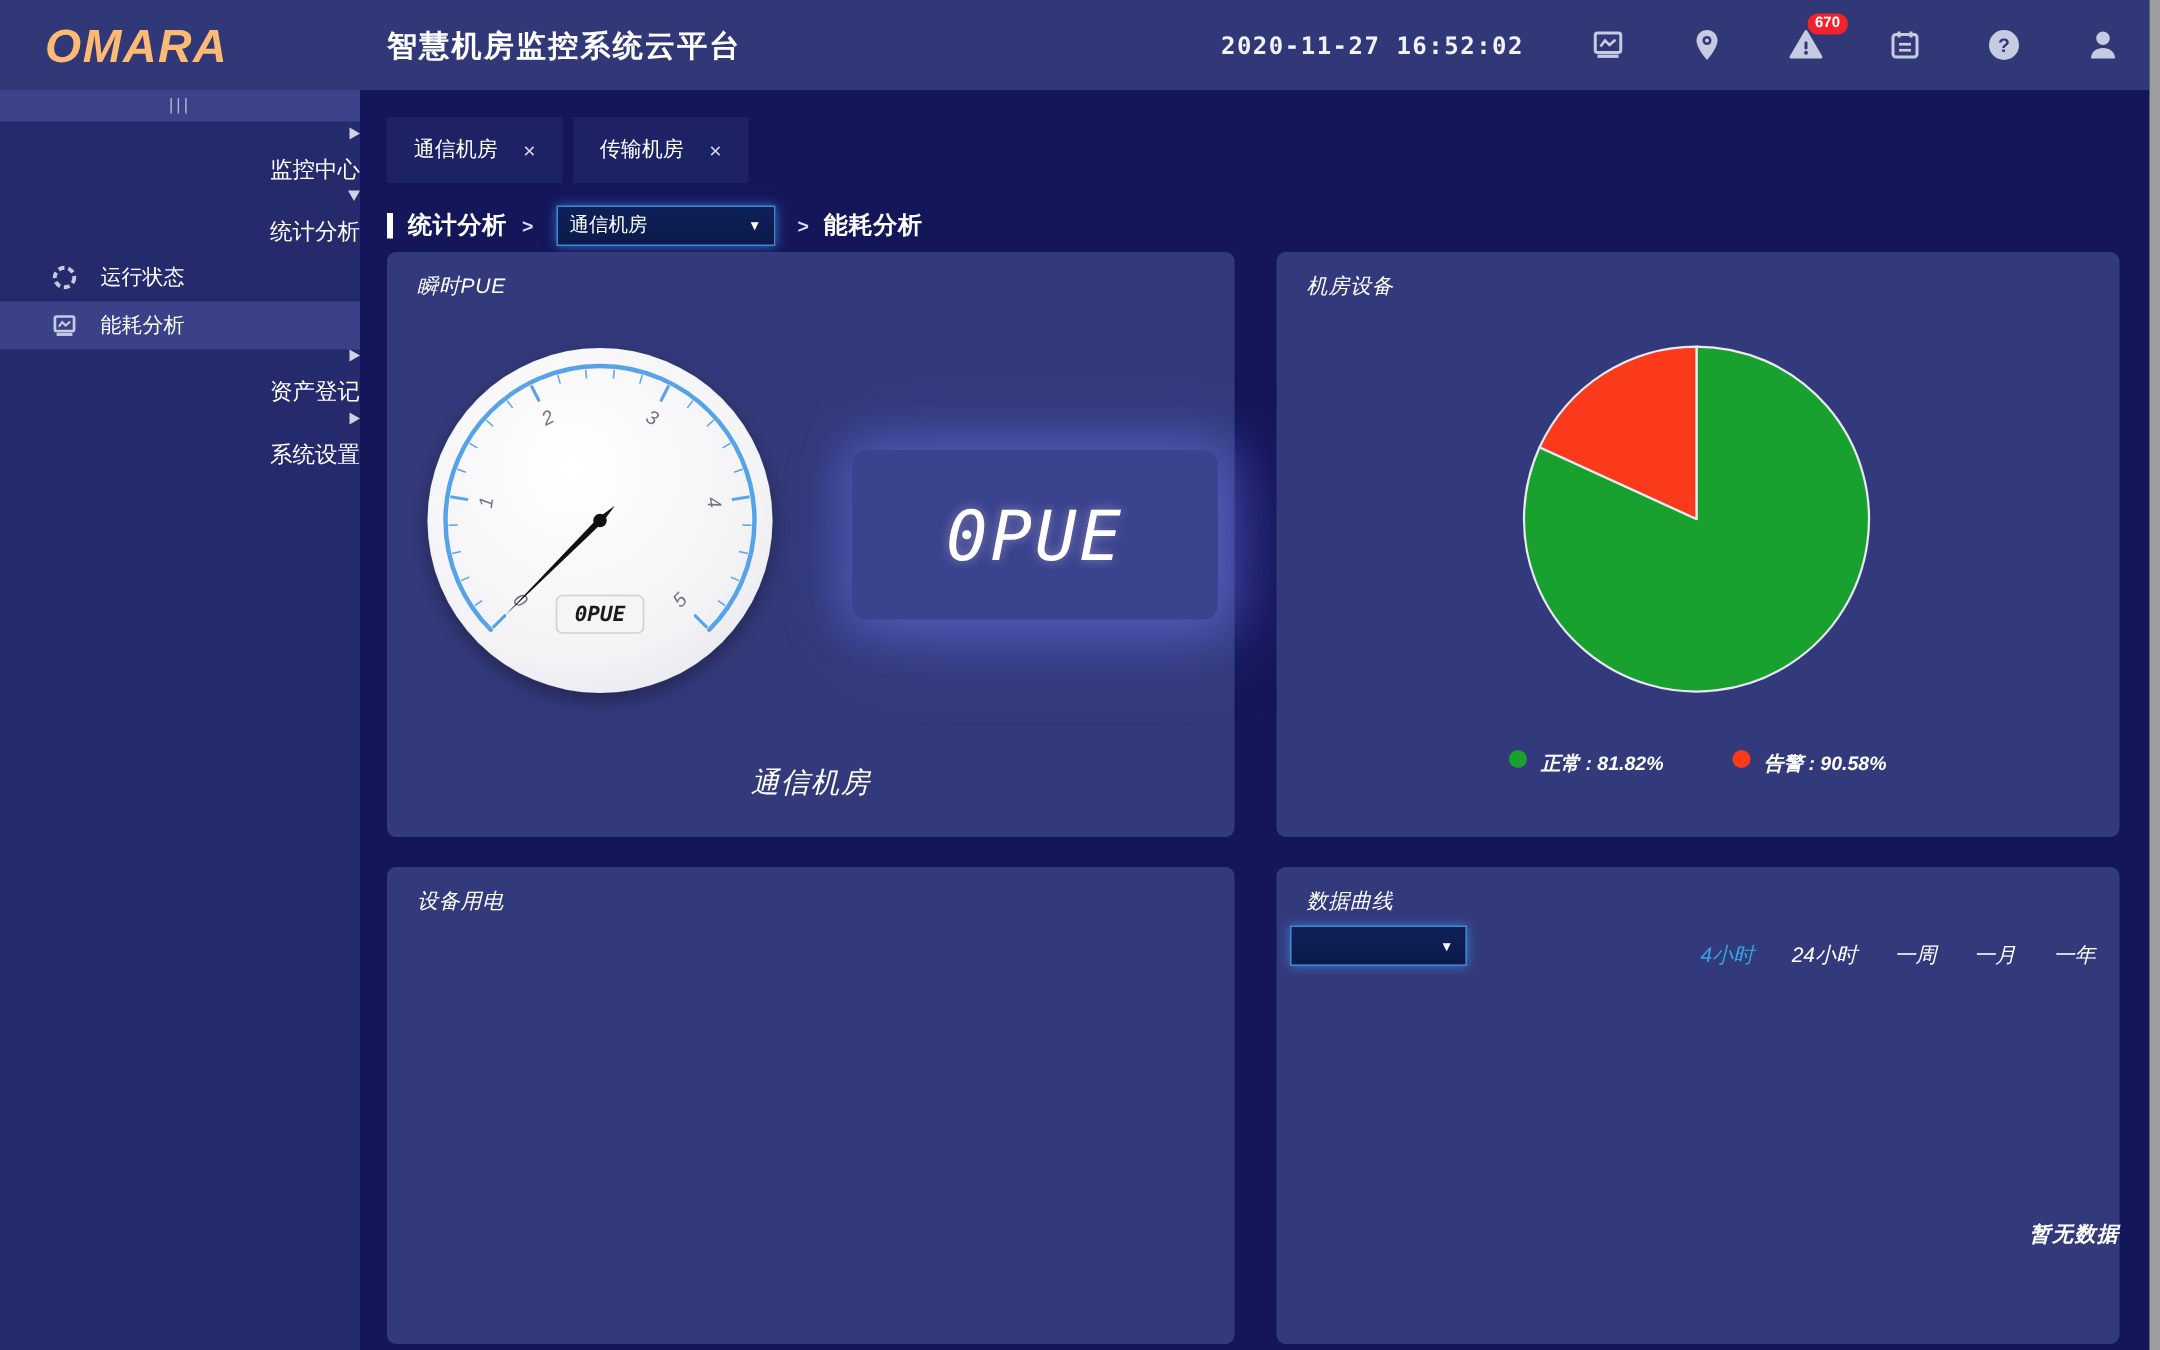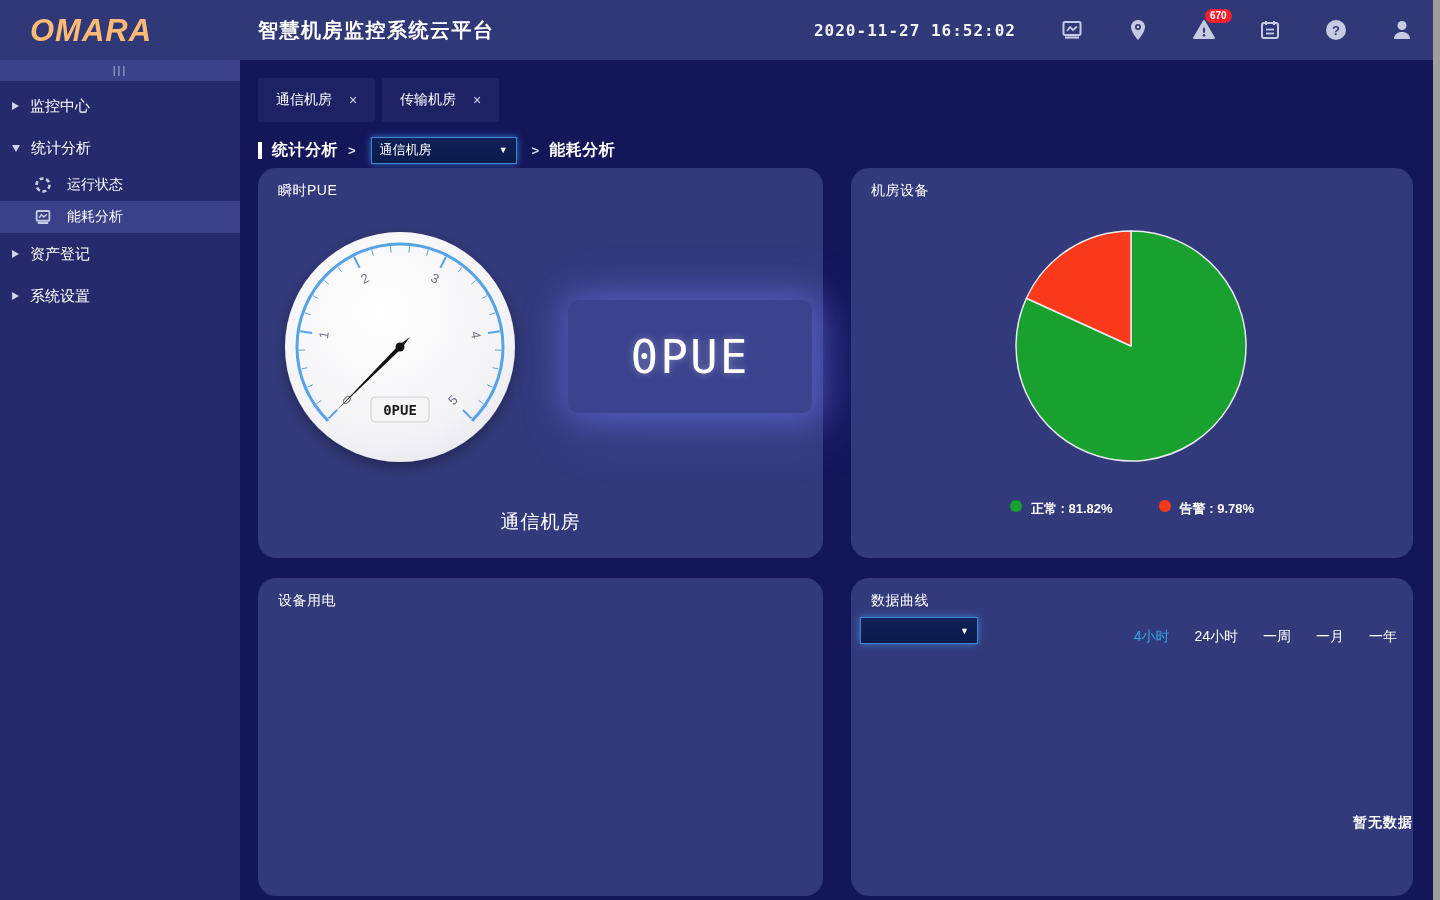--- a/index.html
+++ b/index.html
@@ -20,22 +20,22 @@
   .hicon { position:relative; width:24px; height:24px; display:flex; align-items:center;
           justify-content:center; cursor:pointer; }
   .badge { position:absolute; top:-9px; left:13px; background:#f5222d; color:#fff;
           font-size:10px; line-height:14px; padding:0 5px; border-radius:8px; font-weight:bold; }
 
   
   .sidebar { position:absolute; top:60px; left:0; width:240px; height:840px; background:#242a6b; }
   .collapse-bar { height:21px; background:#3c4289; color:#b4b9d6; text-align:center;
           font-size:11px; line-height:20px; letter-spacing:2px; cursor:pointer; }
   .nav { padding-top:4px; }
-  .nav-top { display:flex; align-items:center; height:42px; padding-left:12px; gap:11px;
-          color:#fff; font-size:15px; cursor:pointer; }
+  .nav-top { display:flex; align-items:flex-end; height:42px; padding-left:28px; gap:11px;
+          color:#fff; font-size:15px; cursor:pointer;flex-direction:column; }
   .nav-sub { display:flex; align-items:center; height:32px; padding-left:34px; gap:15px;
           color:#fff; font-size:14px; cursor:pointer; }
   .nav-sub.active { background:#3a4189; }
   .tri-r { width:0; height:0; border-left:7px solid #cfd3e8; border-top:4.5px solid transparent;
           border-bottom:4.5px solid transparent; }
   .tri-d { width:0; height:0; border-top:7px solid #cfd3e8; border-left:4.5px solid transparent;
           border-right:4.5px solid transparent; }
 
   
   .content { position:absolute; left:240px; top:60px; width:1404px; height:840px; background:#14165a; }
@@ -49,21 +49,21 @@
           align-items:center; gap:10px; color:#fff; }
   .bc-bar { width:4px; height:17px; background:#fff; }
   .bc-root,.bc-leaf { font-size:16px; font-weight:bold; letter-spacing:0.5px; }
   .bc-sep { font-size:13px; font-weight:bold; color:#d9dcef; }
   .select { height:27px; background:linear-gradient(#0e2158,#0a1a4a); border:1px solid #3e86d6;
           box-shadow:0 0 7px rgba(64,140,220,.8); display:flex; align-items:center;
           justify-content:space-between; padding:0 8px; color:#fff; font-size:13px; cursor:pointer; }
   .bc-select { width:146px; margin:0 5px; }
   .sel-arrow { font-size:9px; color:#fff; }
 
-  .panel { position:absolute; background:#333a7c; border-radius:18px; }
+  .panel { position:absolute; background:#333a7c; border-radius:6px;font-style:italic; }
   .panel-title { position:absolute; left:20px; top:14px; font-size:14px; color:#fff; letter-spacing:0.5px; }
   .panel-pue     { left:18px;  top:108px; width:565px; height:390px; }
   .panel-devices { left:611px; top:108px; width:562px; height:390px; }
   .panel-power   { left:18px;  top:518px; width:565px; height:318px; }
   .panel-curve   { left:611px; top:518px; width:562px; height:318px; }
 
   #gauge-svg { position:absolute; left:12px; top:49px; }
   .pue-box { position:absolute; left:310px; top:132px; width:244px; height:113px;
           background:#3b428e; border-radius:10px; display:flex; align-items:center; justify-content:center;
           box-shadow:0 0 28px 8px rgba(99,109,221,.45), 14px 8px 52px 6px rgba(99,109,221,.38); }
@@ -273,21 +273,21 @@
           <path d="M140,140 L140.00,25.00 A115,115 0 1 1 35.40,92.22 Z" fill="#18a12e" stroke="#e9e9ef" stroke-width="1.5" stroke-linejoin="round"></path>
           <path d="M140,140 L35.40,92.22 A115,115 0 0 1 140.00,25.00 Z" fill="#fb3a1b" stroke="#e9e9ef" stroke-width="1.5" stroke-linejoin="round"></path>
         </svg>
       <div class="legend">
         <span class="legend-item">
           <i class="dot" style="background: rgb(24, 161, 46);"></i>
           <span>正常 : 81.82%</span>
         </span>
         <span class="legend-item">
           <i class="dot" style="background: rgb(251, 58, 27);"></i>
-          <span>告警 : 9.78%</span>
+          <span>告警 : 90.58%</span>
         </span>
       </div>
     </section>
 
     <section class="panel panel-power">
       <div class="panel-title">设备用电</div>
     </section>
 
     <section class="panel panel-curve">
       <div class="panel-title">数据曲线</div>

